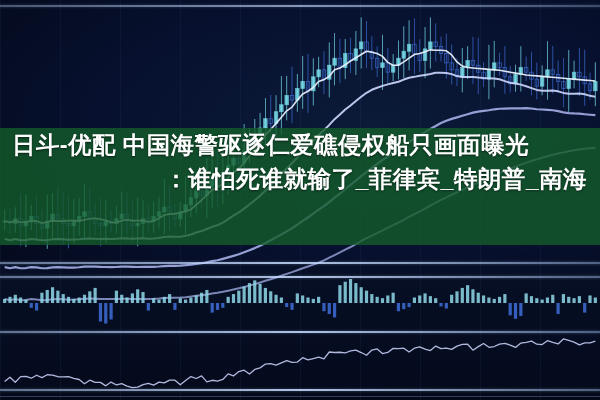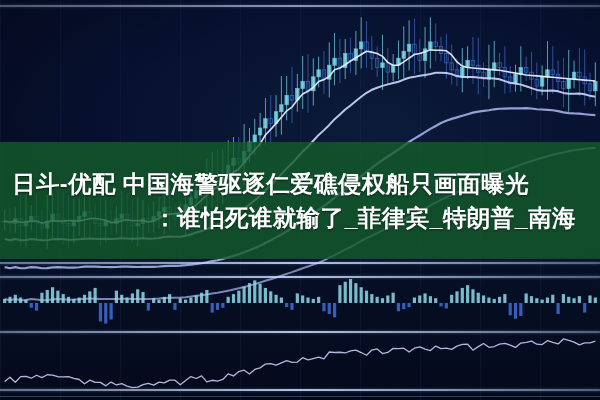--- a/index.html
+++ b/index.html
@@ -25,36 +25,36 @@
     background:linear-gradient(90deg,rgba(170,195,235,.55),rgba(200,220,255,.88),rgba(150,180,225,.5));
     box-shadow:0 0 3px rgba(160,190,240,.35);}
   .hline.thin{height:1px;background:rgba(120,150,200,.38);box-shadow:none;}
 
   
   .vgrid{position:absolute;top:0;left:0;width:600px;height:400px;
     background-image:repeating-linear-gradient(90deg,rgba(90,130,190,.07) 0 1px,transparent 1px 60px);}
 
   
   #banner{
-    position:absolute;left:0;top:142px;width:600px;height:117px;
+    position:absolute;left:0;top:128px;width:600px;height:117px;
     background:rgba(20,92,42,.80);
-    display:flex;flex-direction:column;align-items:center;justify-content:center;
+    display:flex;flex-direction:column;align-items:center;justify-content:flex-start;
     box-sizing:border-box;padding:0 6px;
   }
   #banner .line{
     color:#ffffff;
     font-size:23.5px;
     font-weight:bold;
     letter-spacing:.4px;
     line-height:34px;
     white-space:nowrap;
     text-shadow:0 1px 2px rgba(0,0,0,.55);
   }
   #banner .line.l1{align-self:flex-start;margin-left:6px;}
-  #banner .line.l2{align-self:flex-end;margin-right:18px;}
+  #banner .line.l2{align-self:flex-end;margin-right:7px;}
 </style>
 </head>
 <body>
 
 <div id="stage">
 
   <div class="panel" id="price-panel"></div>
 
   <div class="panel" id="vol-panel"></div>
 

